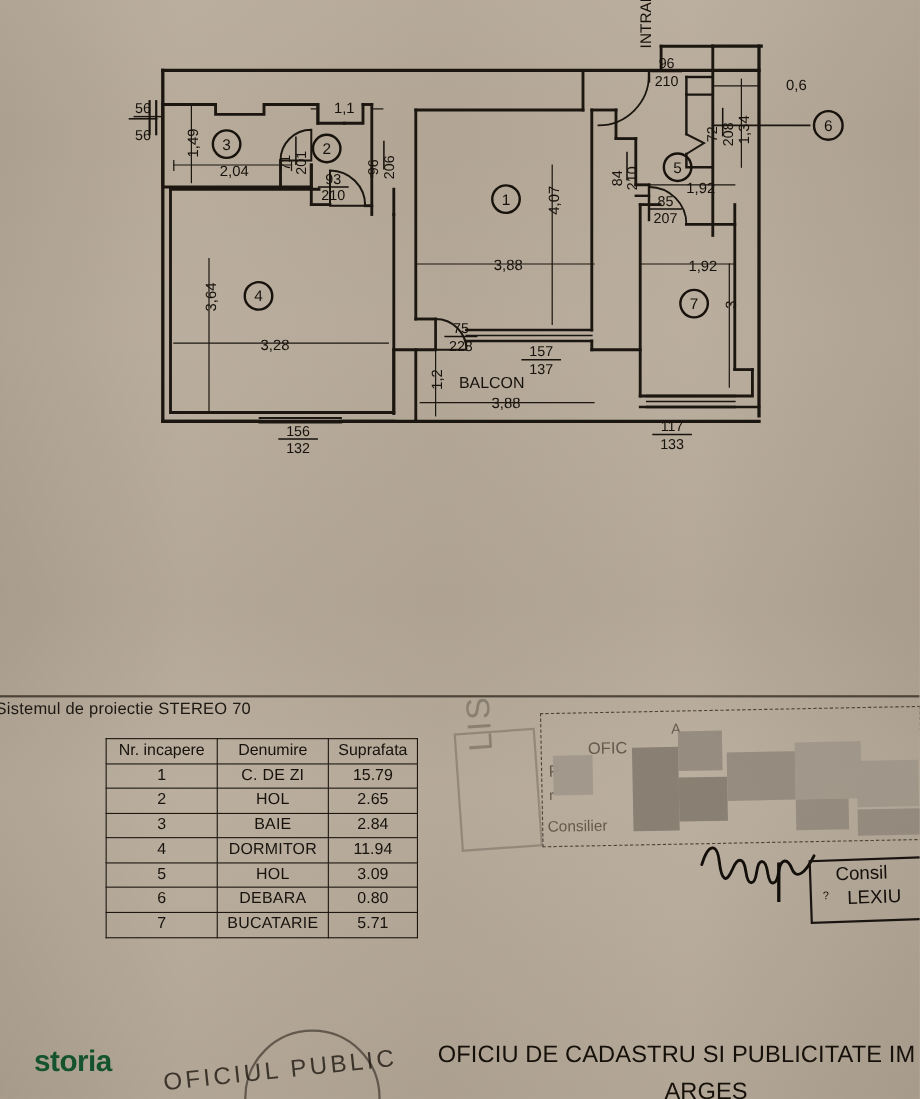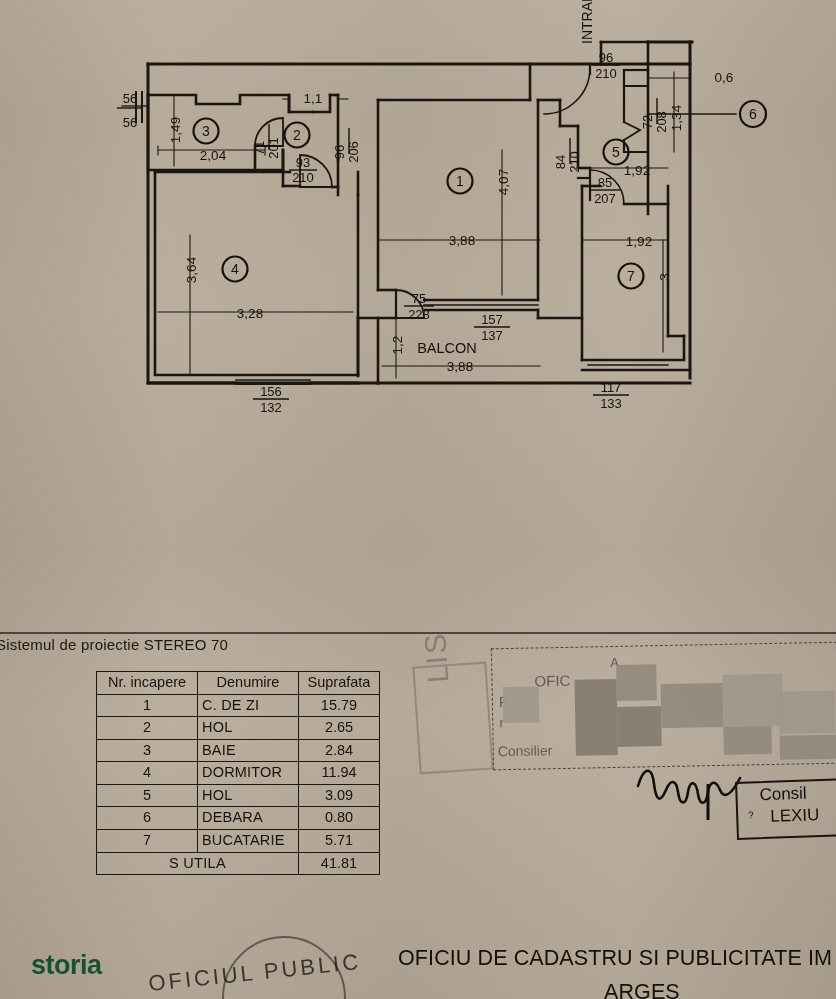--- a/index.html
+++ b/index.html
@@ -38,21 +38,21 @@
   .tbl td,.tbl th{
     border:1.6px solid #1d1710;
     padding:1px 4px;
     font-weight:normal;
     line-height:1.35;
   }
   .tbl th{font-size:14.5px;}
   .c-nr{width:92px;text-align:center;}
   .c-den{width:92px;}
   .c-sup{width:72px;text-align:center;}
-  .tbl .den-cell{letter-spacing:.2px;}
+  .tbl .den-cell{text-align:center;letter-spacing:.2px;}
   .sum-label{text-align:center;letter-spacing:.3px;}
   .thick-top td{border-top-width:3px;}
   
   .stamp-box{
     position:absolute;left:492px;top:645px;width:344px;height:120px;
     border:1.5px dashed #3a3228;
     transform:rotate(-1.1deg);
     opacity:.85;
   }
   .stamp-line{
@@ -382,24 +382,20 @@
     <tr>
       <td class="c-nr">6</td>
       <td class="den-cell">DEBARA</td>
       <td class="c-sup">0.80</td>
     </tr>
     <tr>
       <td class="c-nr">7</td>
       <td class="den-cell">BUCATARIE</td>
       <td class="c-sup">5.71</td>
     </tr>
-    <tr>
-      <td class="sum-label" colspan="2">S UTILA</td>
-      <td class="c-sup">41.81</td>
-    </tr>
   </tbody>
 </table>
 
 <div class="lis">
   <span>LIS</span>
 </div>
 
 <div class="stamp-box">
   <div class="stamp-line" style="left:118px;top:8px;">A</div>
   <div class="stamp-line" style="left:42px;top:24px;font-size:15px;">OFIC</div>

